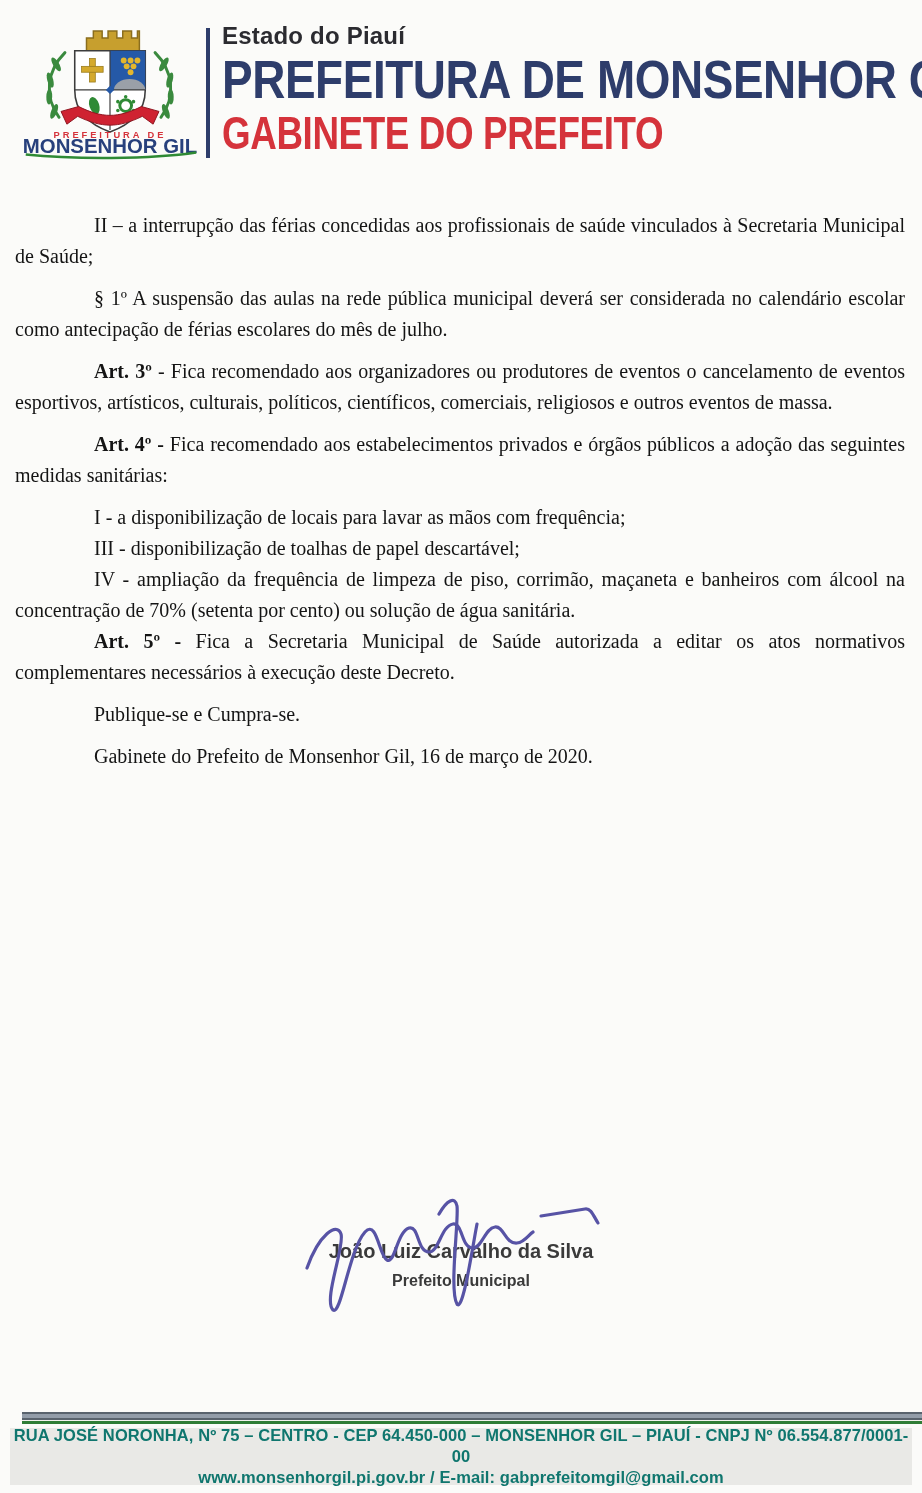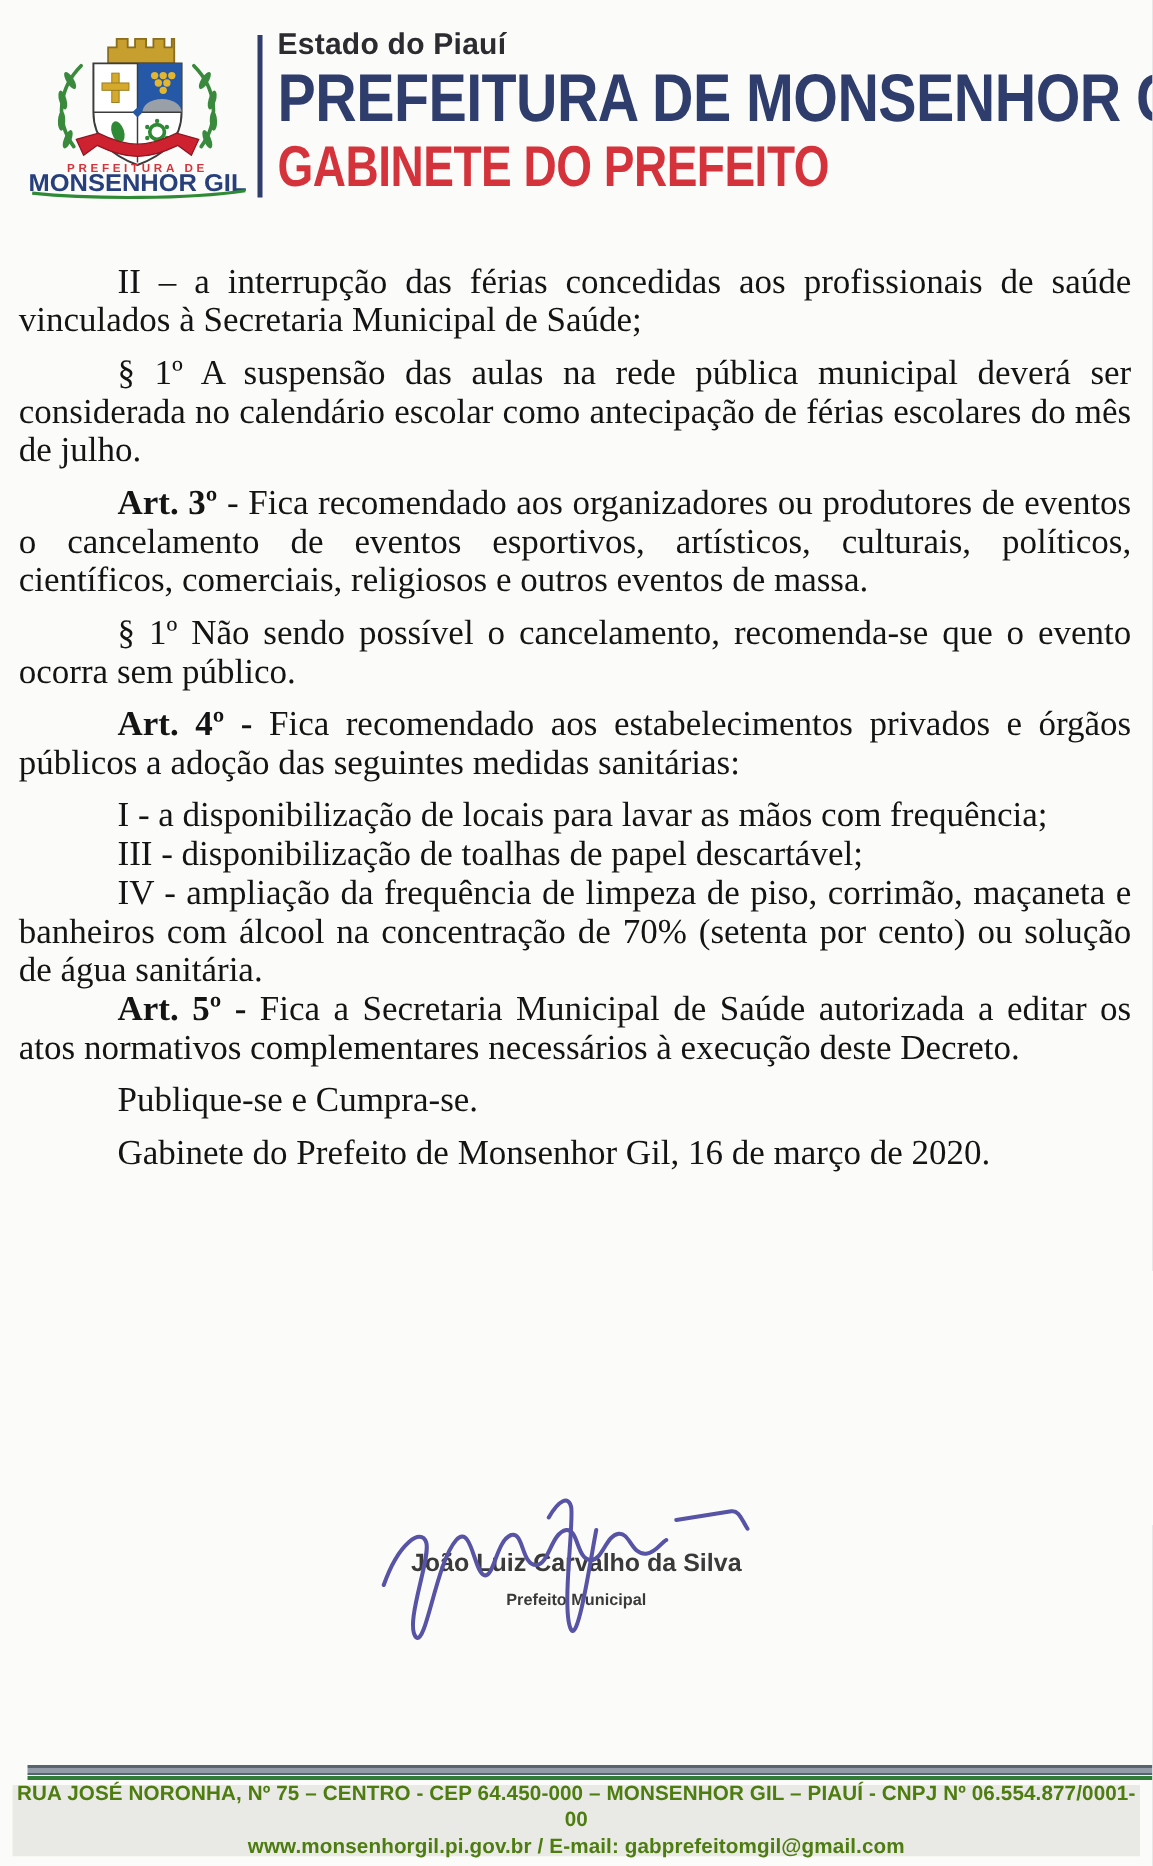--- a/index.html
+++ b/index.html
@@ -27,60 +27,60 @@
   .sub-title {
     font-size:46px; font-weight:bold; color:var(--red);
     transform:scaleX(0.80); transform-origin:left;
     white-space:nowrap; line-height:1.0; letter-spacing:-0.5px; margin-top:3px;
   }
 
   
   .doc-body { position:absolute; left:15px; right:17px; top:210px; }
   .doc-body p.para {
     margin:0 0 11px 0;
-    font-size:28px; line-height:31px;
+    font-size:20px; line-height:31px;
     text-align:justify;
     text-indent:79px;
     color:#141414;
     font-family:Liberation Serif, serif;
   }
   .doc-body p.item { margin-bottom:0; }
   .doc-body p.extra-top { }
   .doc-body span.bold { font-weight:bold; }
   .doc-body span.italic { font-style:italic; }
 
   
   .sig-block { position:absolute; top:1172px; left:0; width:100%; height:160px; }
   .sig-inner { position:relative; width:420px; margin:0 auto; height:100%; }
   .sig-name, .sig-role {
     position:absolute; left:0; width:100%; text-align:center;
     font-family:"Liberation Sans", sans-serif; font-weight:bold; color:#3a3a3a;
   }
   .sig-name { top:68px; font-size:20px; }
-  .sig-role { top:100px; font-size:13px; }
+  .sig-role { top:100px; font-size:16px; }
   .sig-ink { position:absolute; left:28px; top:0; width:380px; height:150px; }
 
   
   .footer-stripe {
     position:absolute; left:22px; right:0; top:1411px; height:13px;
     background:linear-gradient(to bottom,
       #fbfbf9 0 1px,
       #59636d 1px 3px,
       #939da9 3px 7px,
       #59636d 7px 9px,
       #f2f2ee 9px 10px,
       var(--green) 10px 13px);
   }
   .footer-box {
     position:absolute; left:10px; right:10px; top:1428px; height:57px;
     background:var(--footer-bg);
     display:flex; flex-direction:column; justify-content:center;
     text-align:center;
     font-family:"Liberation Sans", sans-serif;
-    font-size:16.5px; font-weight:bold; color:#4d7c0f;
+    font-size:16.5px; font-weight:bold; color:#0f766e;
     line-height:21px; letter-spacing:0.1px;
   }
 </style>
 </head>
 <body>
 
 <div class="page">
 
   <div class="header">
 
@@ -153,21 +153,20 @@
       <div class="state-label">Estado do Piauí</div>
       <div class="main-title">PREFEITURA DE MONSENHOR GIL</div>
       <div class="sub-title">GABINETE DO PREFEITO</div>
     </div>
   </div>
 
   <div class="doc-body">
       <p class="para"><span>II – a interrupção das férias concedidas aos profissionais de saúde vinculados à Secretaria Municipal de Saúde;</span></p>
       <p class="para"><span>§ 1º A suspensão das aulas na rede pública municipal deverá ser considerada no calendário escolar como antecipação de férias escolares do mês de julho.</span></p>
       <p class="para"><span class="bold">Art. 3º</span><span> - Fica recomendado aos organizadores ou produtores de eventos o cancelamento de eventos esportivos, artísticos, culturais, políticos, científicos, comerciais, religiosos e outros eventos de massa.</span></p>
-      <p class="para"><span>§ 1º Não sendo possível o cancelamento, recomenda-se que o evento ocorra sem público.</span></p>
       <p class="para"><span class="bold">Art. 4º -</span><span> Fica recomendado aos estabelecimentos privados e órgãos públicos a adoção das seguintes medidas sanitárias:</span></p>
       <p class="para item"><span>I - a disponibilização de locais para lavar as mãos com frequência;</span></p>
       <p class="para item"><span>III - disponibilização de toalhas de papel descartável;</span></p>
       <p class="para item"><span>IV - ampliação da frequência de limpeza de piso, corrimão, maçaneta e banheiros com álcool na concentração de 70% (setenta por cento) ou solução de água sanitária.</span></p>
       <p class="para extra-top"><span class="bold">Art. 5º -</span><span> Fica a Secretaria Municipal de Saúde autorizada a editar os atos normativos complementares necessários à execução deste Decreto.</span></p>
       <p class="para"><span>Publique-se e Cumpra-se.</span></p>
       <p class="para"><span>Gabinete do Prefeito de Monsenhor Gil, 16 de março de 2020.</span></p>
     </div>
 
   <div class="sig-block">

